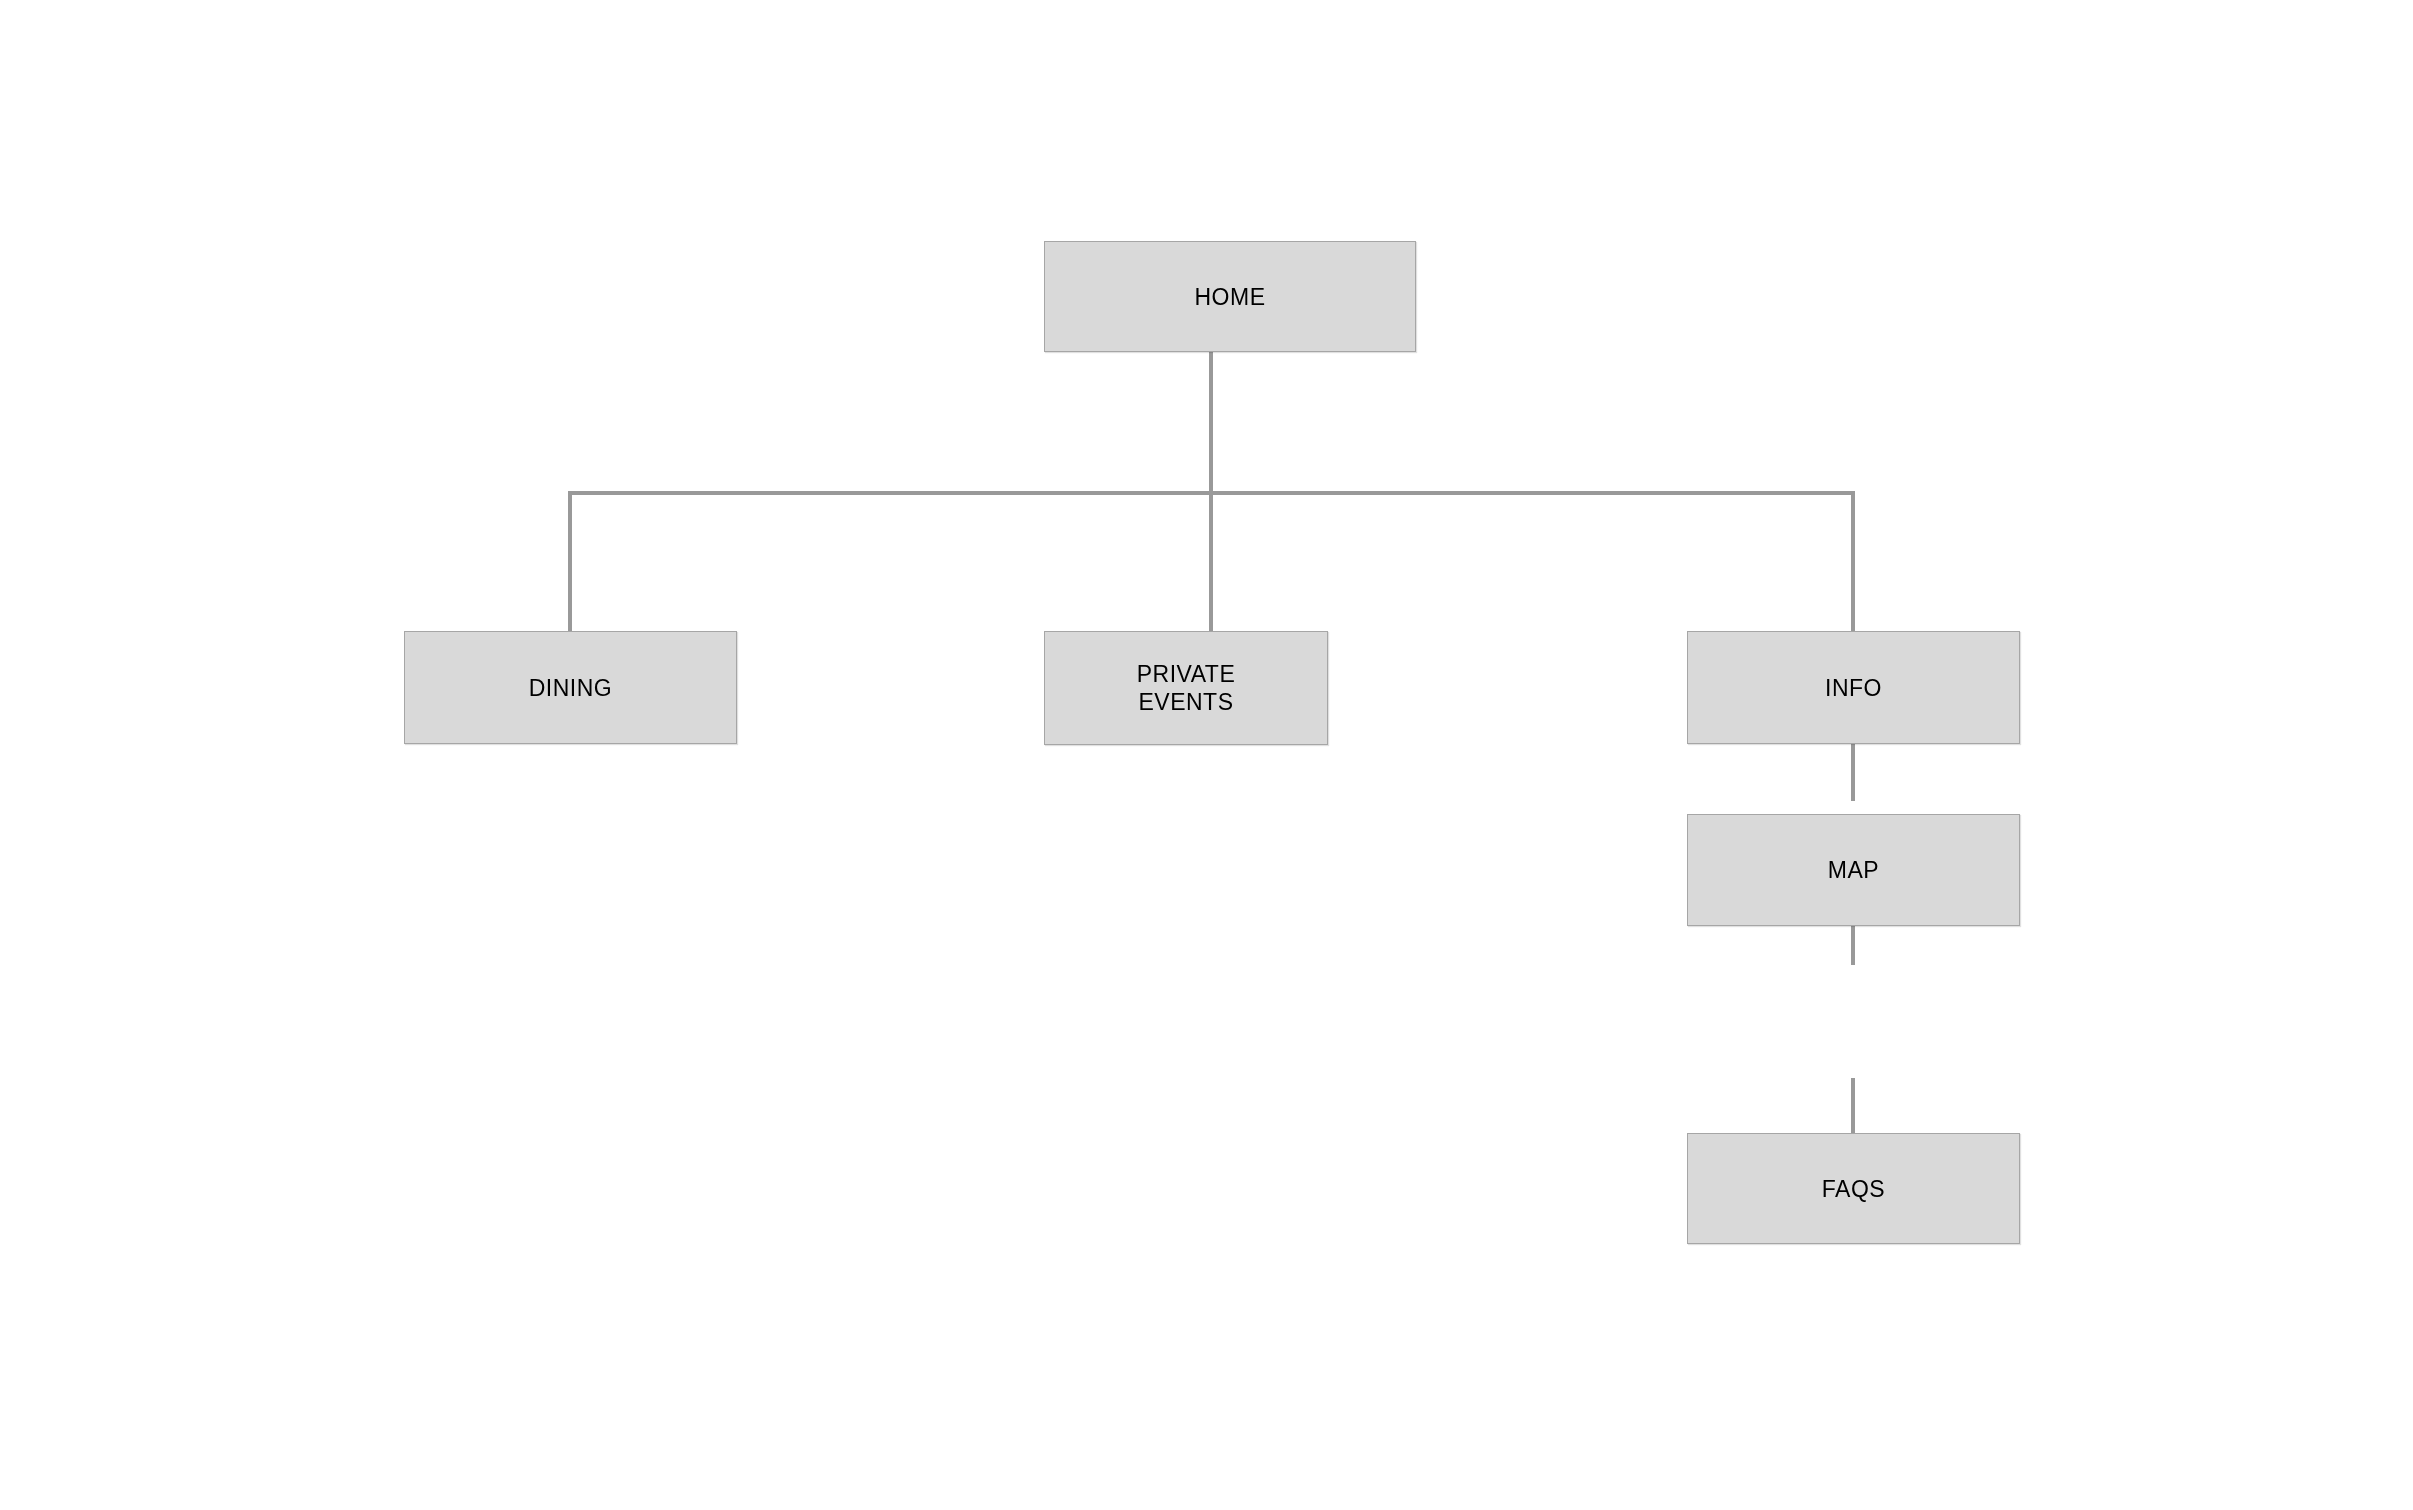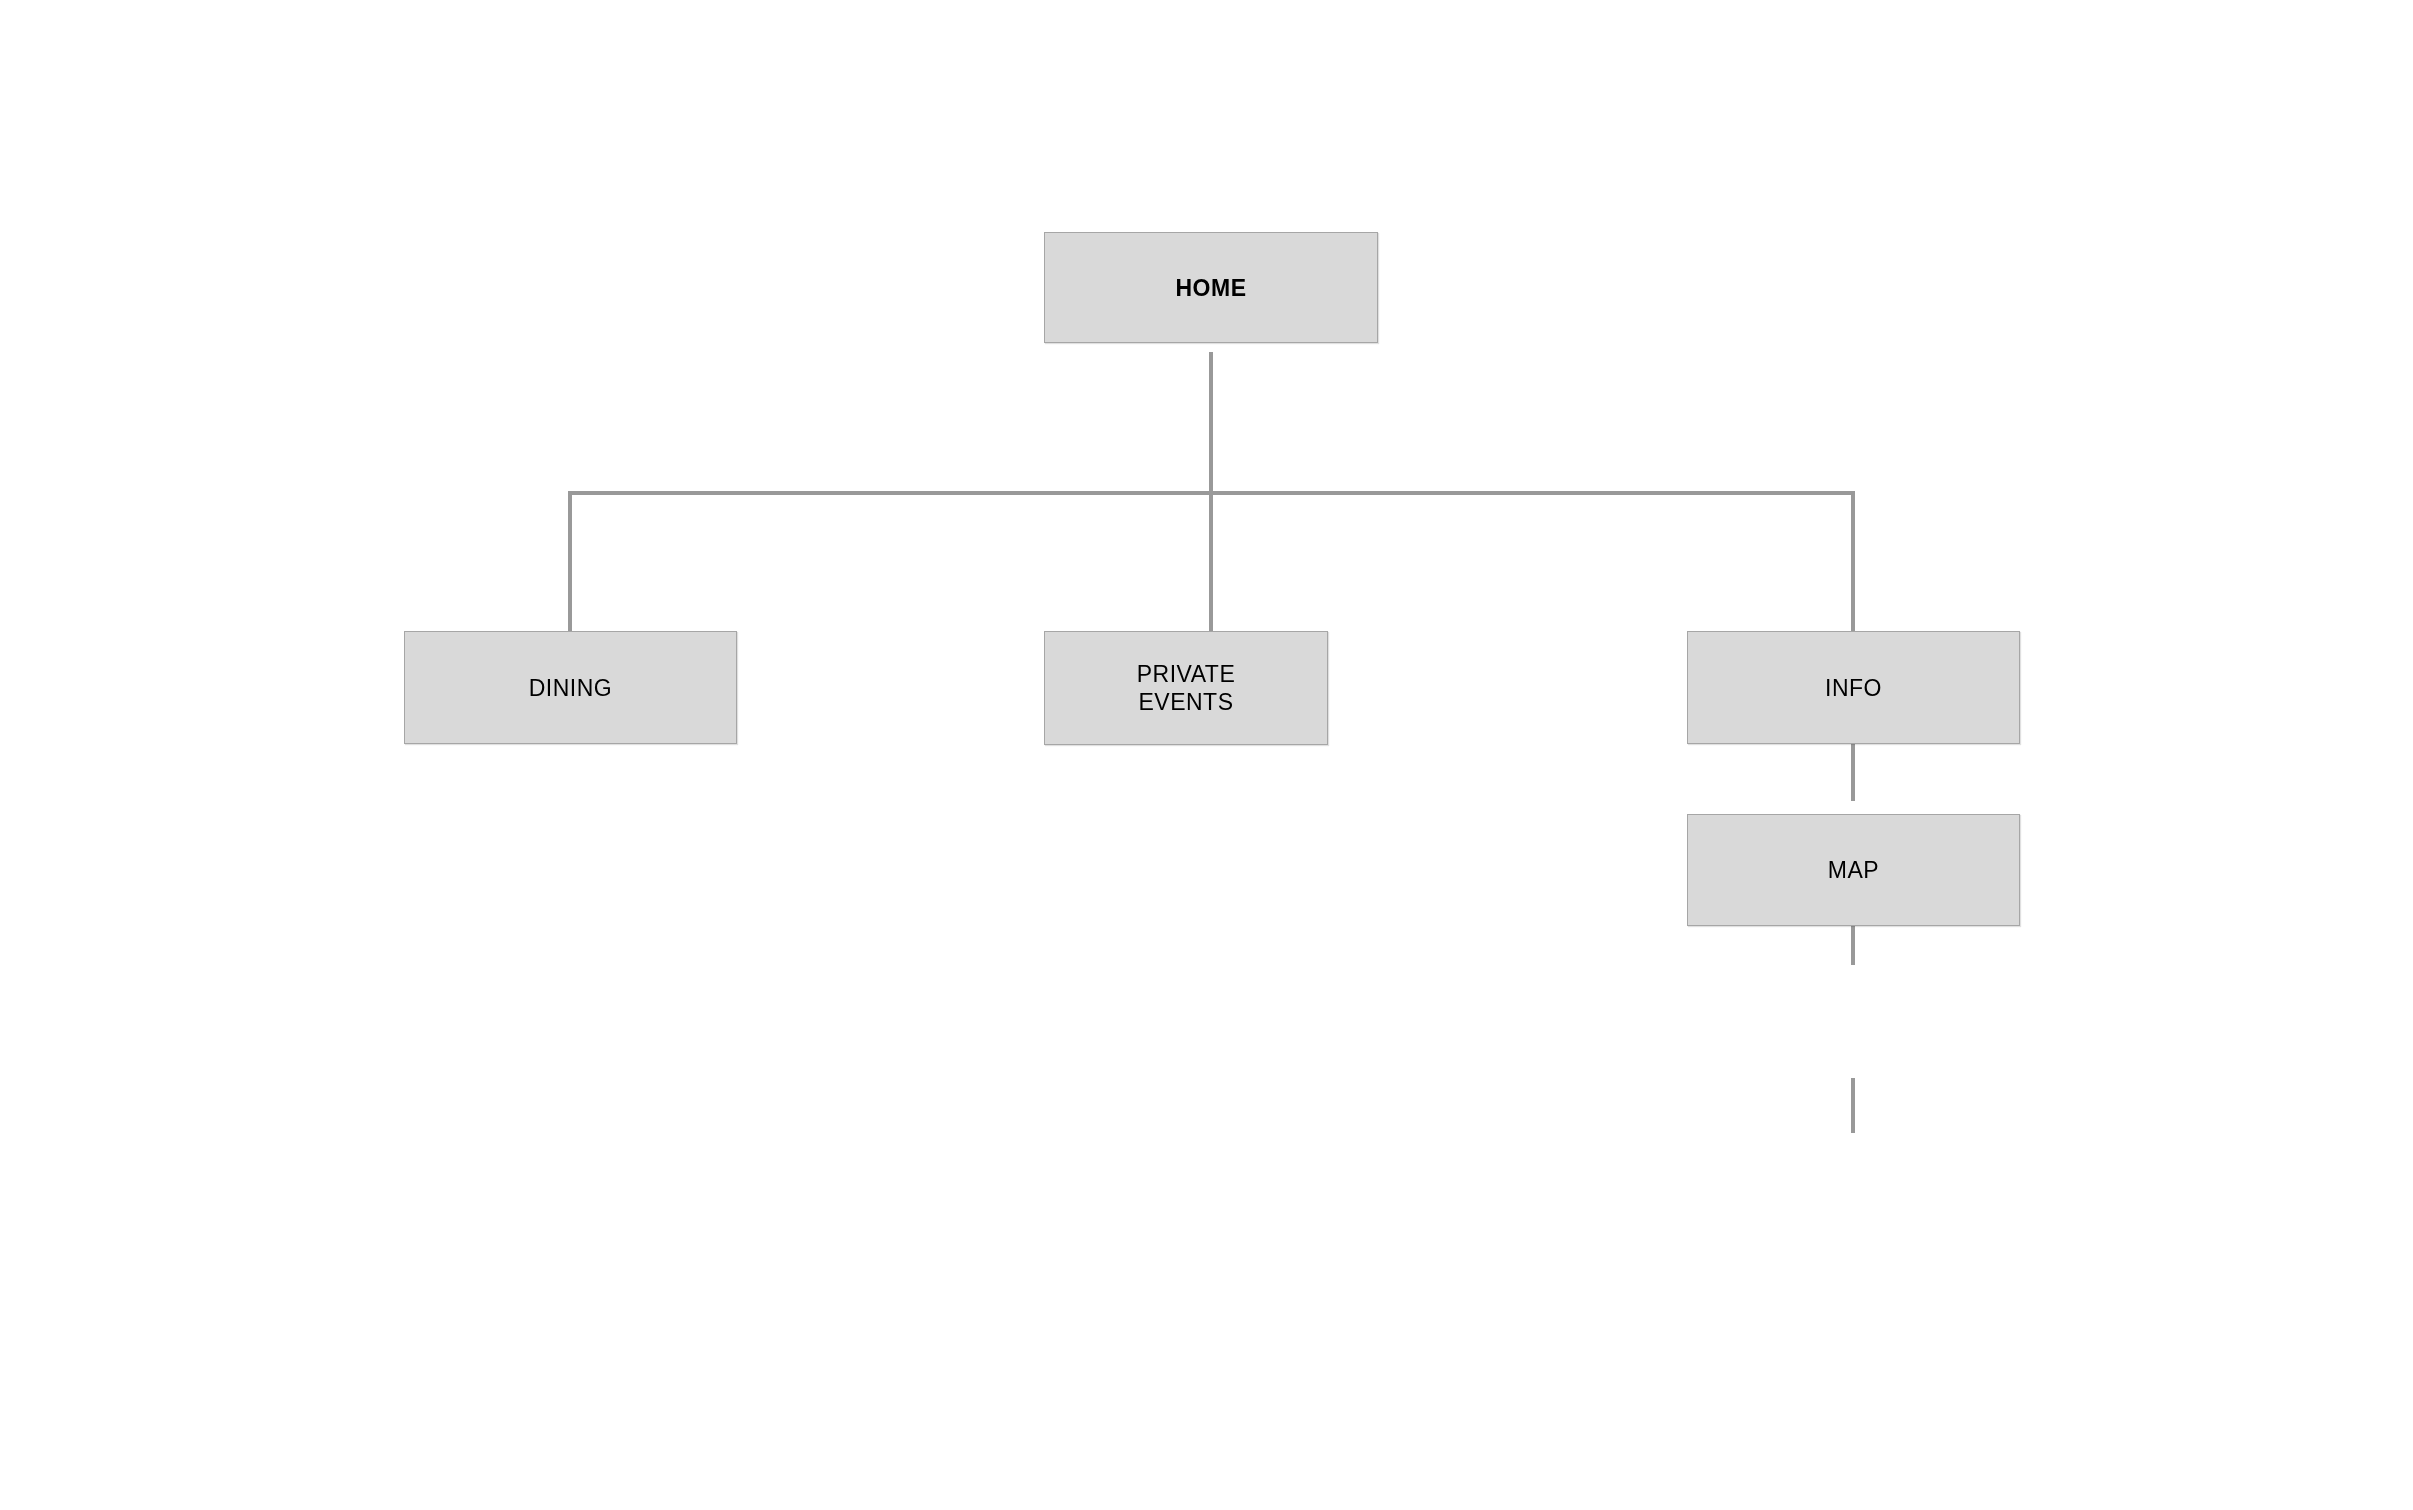--- a/index.html
+++ b/index.html
@@ -32,21 +32,21 @@
     letter-spacing: 0.5px;
     color: #000000;
     white-space: pre-line; 
   }
   .connector {
     position: absolute;
     background: #999999;
   }
 
   
-  .node-home           { left: 1044px; top: 232px;  width: 334px; height: 111px; font-weight: bold; }
+  .node-home           { left: 1044px; top: 241px;  width: 372px; height: 111px; }
   .node-dining         { left: 404px;  top: 631px;  width: 333px; height: 113px; }
   .node-private-events { left: 1044px; top: 631px;  width: 284px; height: 114px; }
   .node-info           { left: 1687px; top: 631px;  width: 333px; height: 113px; }
   .node-map            { left: 1687px; top: 801px;  width: 333px; height: 112px; margin-top: 13px; }
   .node-virtual-tours  { left: 1687px; top: 966px; width: 333px; height: 112px; }
   .node-faqs           { left: 1687px; top: 1133px; width: 333px; height: 111px; }
 
   
   .conn-home-stem    { left: 1209px; top: 352px;  width: 3.9px;    height: 279px; } 
   .conn-rail         { left: 568px;  top: 491px;  width: 1287px; height: 3.9px;   } 
@@ -84,15 +84,18 @@
 
   <div class="node node-info">
     <span class="label">INFO</span>
   </div>
 
   <div class="node node-map">
     <span class="label">MAP</span>
   </div>
 
 
+  <div class="node node-faqs">
+    <span class="label">FAQS</span>
+  </div>
 
 </div>
 
 
 </body></html>

